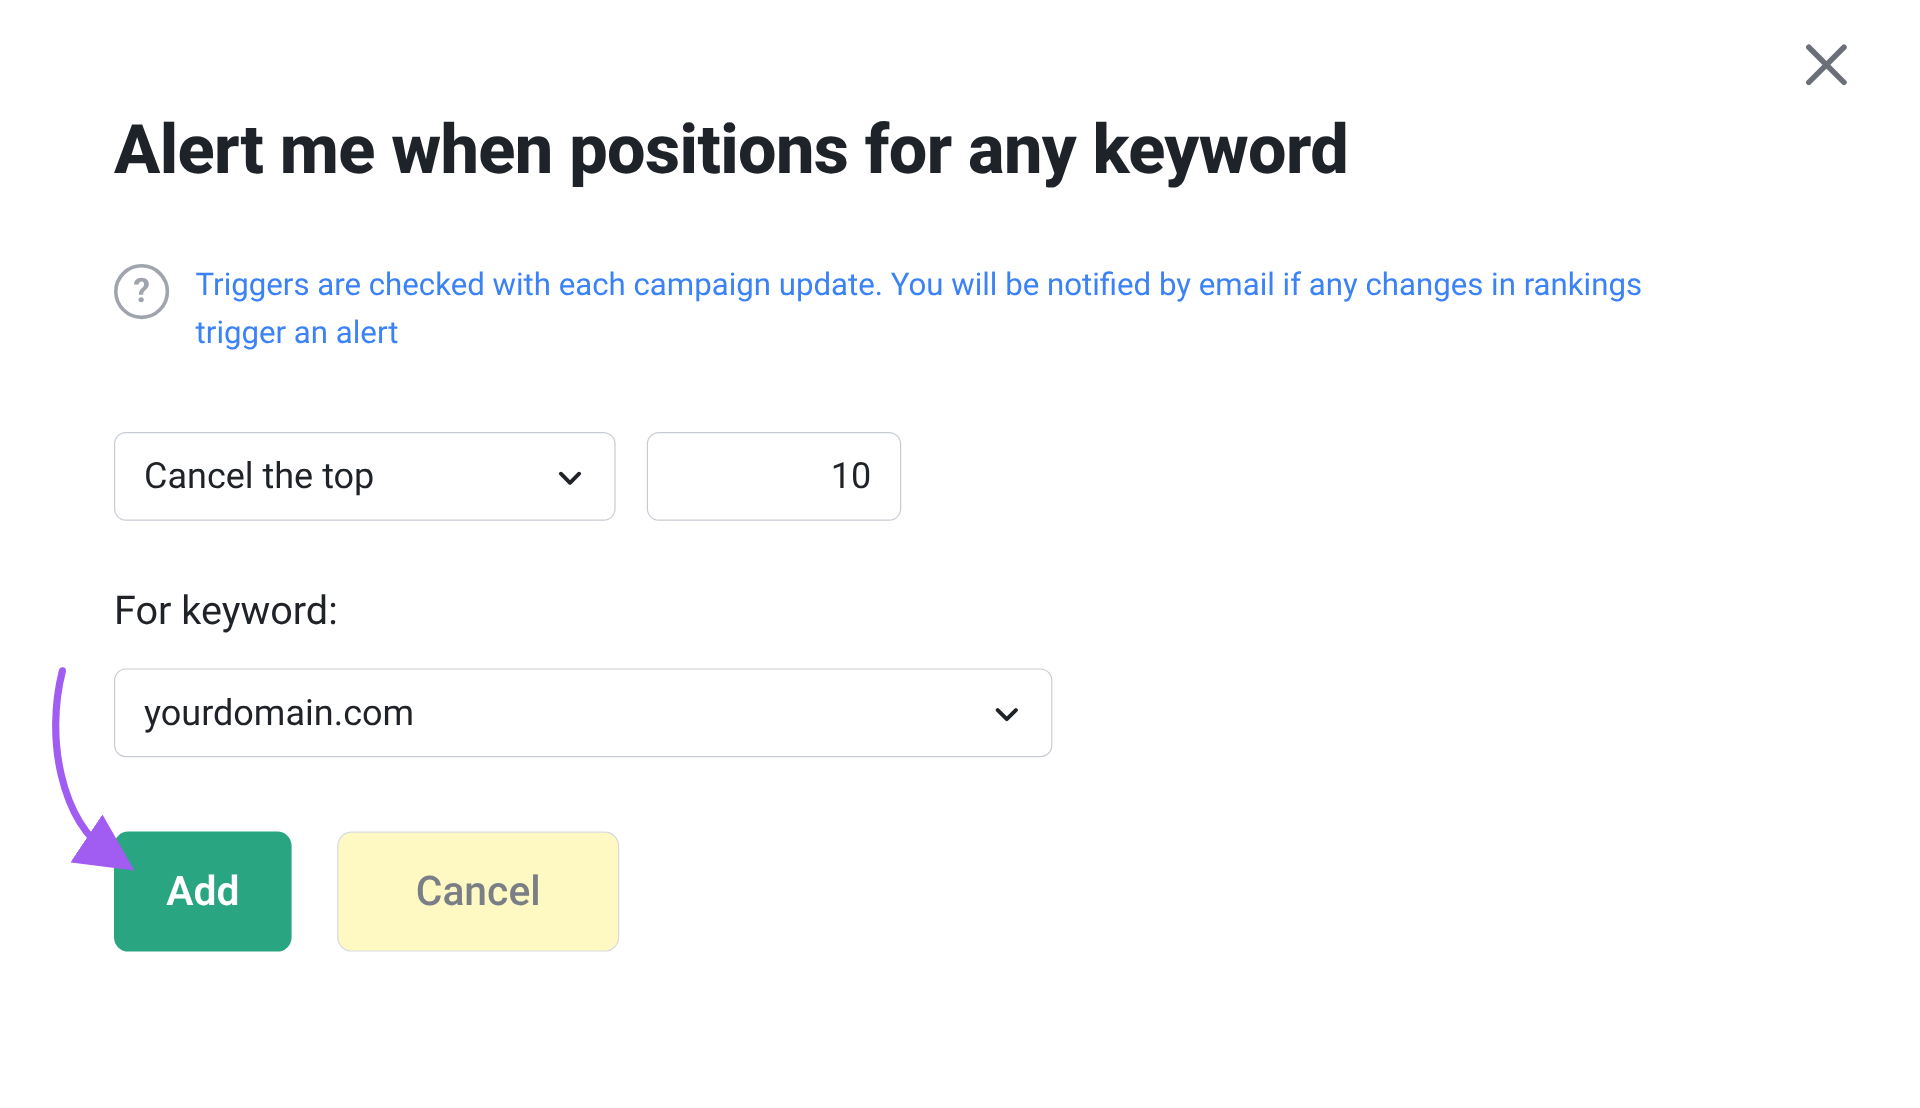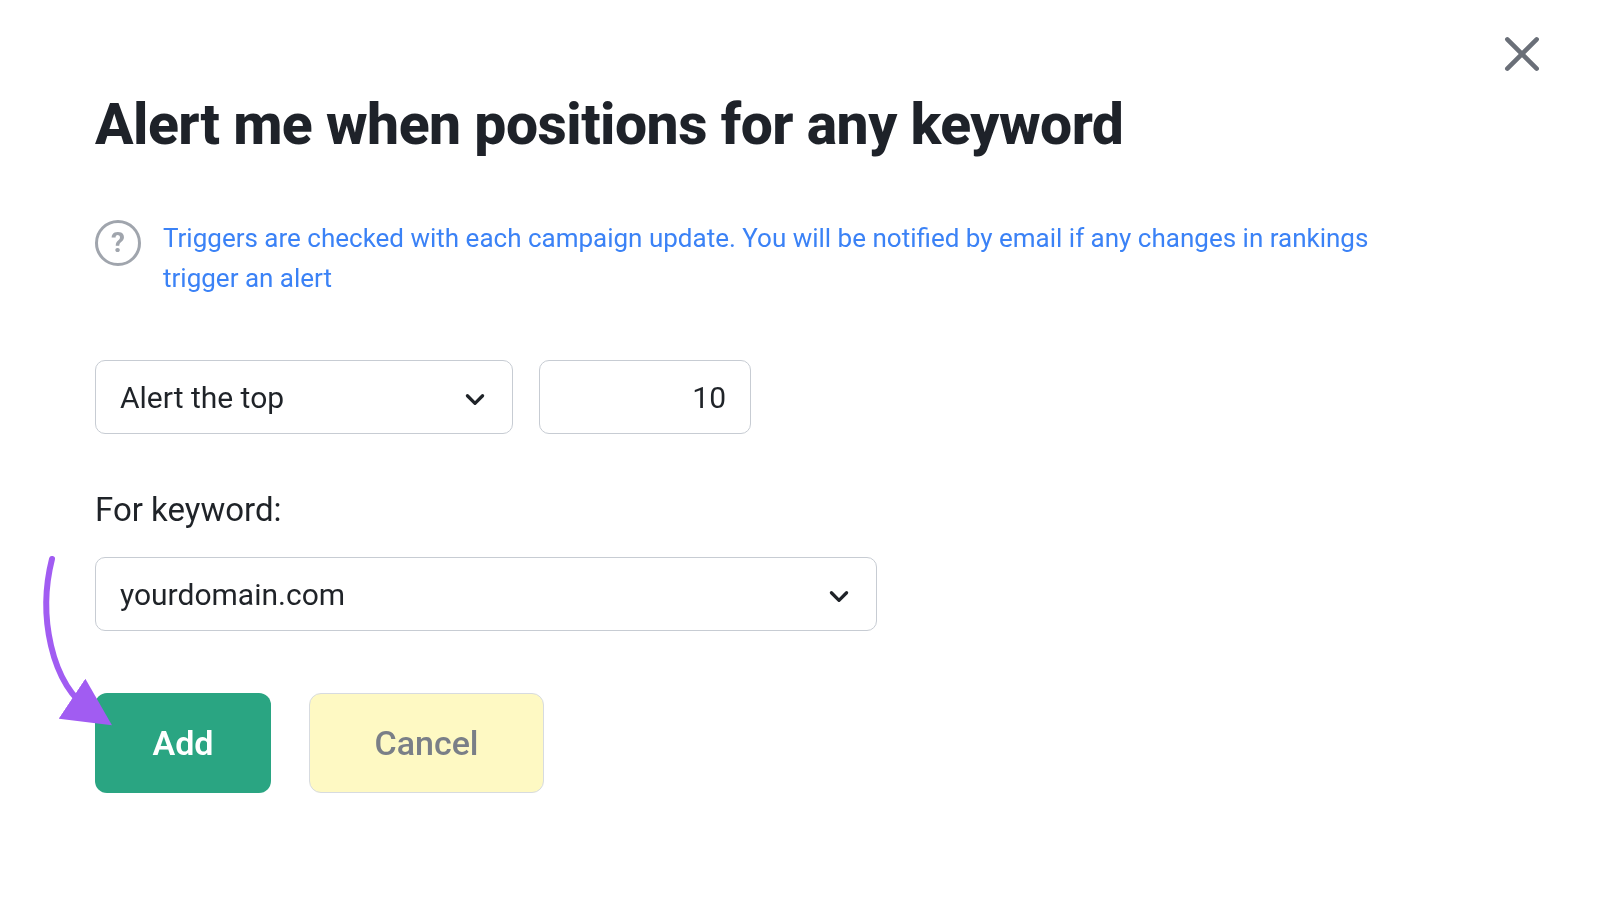--- a/index.html
+++ b/index.html
@@ -138,21 +138,21 @@
     height: 100px;
     border-radius: 12px;
     display: flex;
     align-items: center;
     justify-content: center;
     font-size: 34px;
     cursor: pointer;
     box-sizing: border-box;
   }
   .btn-add {
-    width: 176px;
+    width: 148px;
     background: #2aa582;
     color: #ffffff;
     font-weight: 600;
     border: none;
   }
   .btn-cancel {
     width: 235px;
     background: #fef9c3;
     color: #7a7f87;
     border: 1.5px solid #d7dbe0;
@@ -186,21 +186,21 @@
 
   <h1 class="title">Alert me when positions for any keyword</h1>
 
   <div class="help-row">
     <div class="help-icon">?</div>
     <div class="help-text">Triggers are checked with each campaign update. You will be notified by email if any changes in rankings trigger an alert</div>
   </div>
 
   <div class="row-selects">
     <div class="select-box condition-select">
-      <span>Alert the top</span>
+      <span>Cancel the top</span>
       <span class="chevron-down">
         <svg viewBox="0 0 24 24" fill="none" stroke-width="3" stroke-linecap="round" stroke-linejoin="round">
           <polyline points="5 9 12 16 19 9"></polyline>
         </svg>
       </span>
     </div>
     <div class="select-box threshold-input">
       <span>10</span>
     </div>
   </div>

